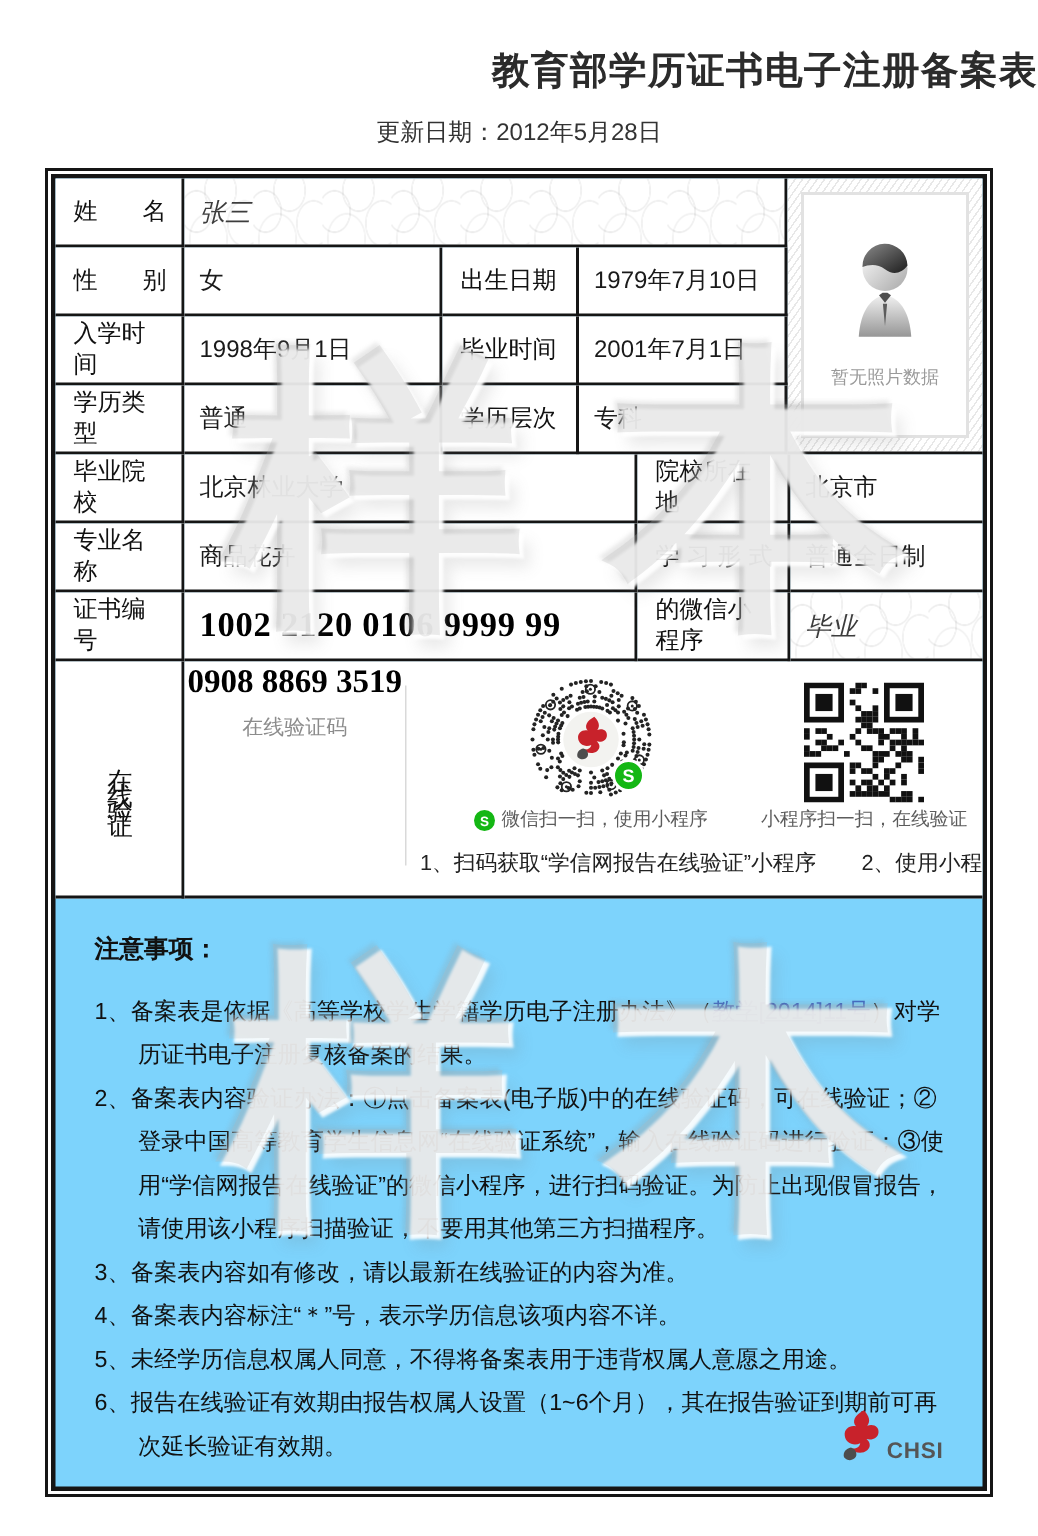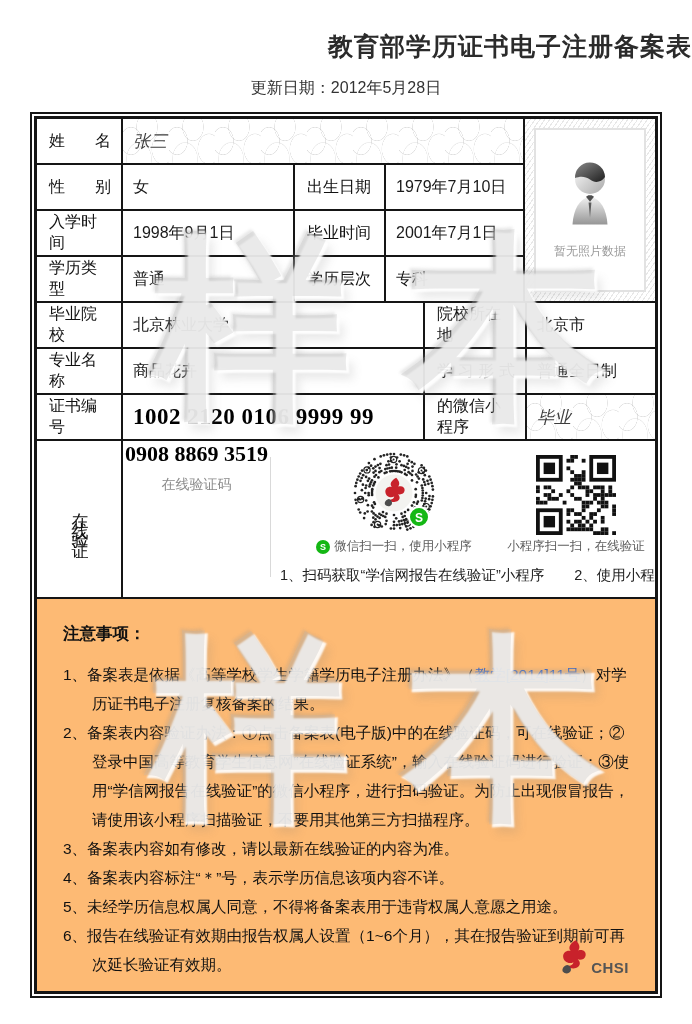--- a/index.html
+++ b/index.html
@@ -12,21 +12,21 @@
     position:absolute; top:30px; left:0; width:692px; text-align:right;
     font-size:25px; font-weight:bold; color:#2b2b2b; letter-spacing:1px;
   }
   .update-line {
     position:absolute; top:78px; left:0; width:692px; text-align:center;
     font-size:16px; color:#333;
   }
   
   .doc { position:absolute; left:30px; top:112px; width:632px; height:886px;
          border:2px solid #151515; padding:2px; }
-  .doc-inner { width:100%; height:100%; border:3px solid #151515; position:relative; background:#fdba74; }
+  .doc-inner { width:100%; height:100%; border:3px solid #151515; position:relative; background:#7dd3fc; }
 
   .grid-a { display:grid; grid-template-columns:86px 172px 91px 139px 130px; grid-auto-rows:46px; }
   .grid-b { display:grid; grid-template-columns:86px 302px 102px 128px; grid-auto-rows:46px;border-radius:10px; }
   .grid-c { display:grid; grid-template-columns:86px 147px 385px; grid-auto-rows:158px; }
 
   .cell {
     border-right:2px solid #151515; border-bottom:2px solid #151515;
     display:flex; align-items:center; padding:0 10px; font-size:16px; overflow:hidden;
     background:#fff;
   }

